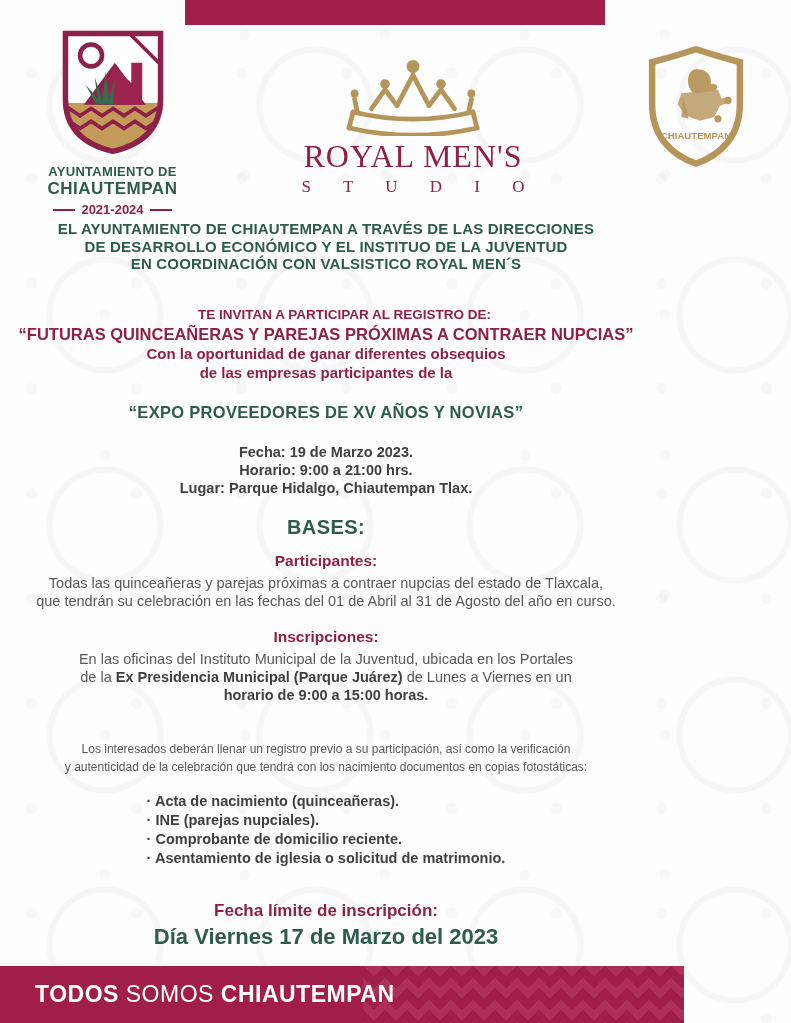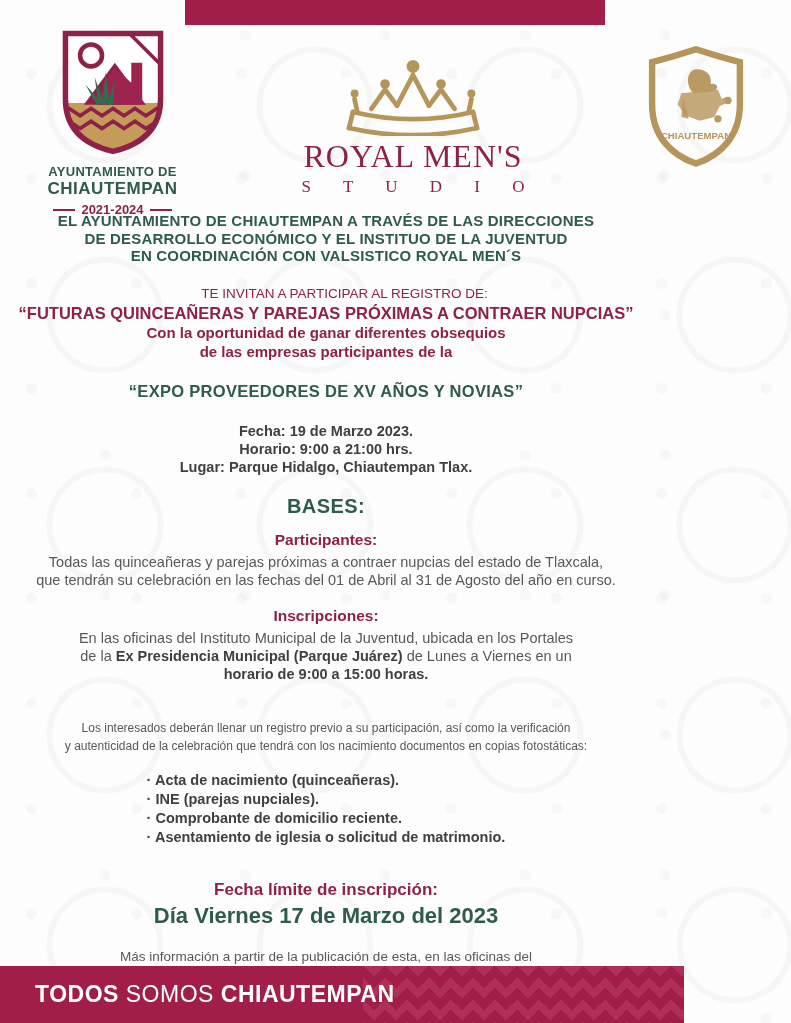--- a/index.html
+++ b/index.html
@@ -36,24 +36,24 @@
     margin-top:2px;
     font-family:Liberation Serif, serif;
     font-size:32px;color:#8e2149;letter-spacing:1px;white-space:nowrap;font-weight:500;
   }
   .royal-sub{
     font-family:"Liberation Serif", serif;
     font-size:17px;color:#8e2149;letter-spacing:14px;margin-top:2px;padding-left:14px;white-space:nowrap;
   }
   .shield-logo{width:130px;display:flex;justify-content:center;margin-top:14px;}
   
-  .content{position:absolute;top:212px;left:0;width:652px;text-align:center;}
+  .content{position:absolute;top:220px;left:0;width:652px;text-align:center;}
   .line{white-space:nowrap;}
   .intro{font-size:15px;line-height:17.5px;font-weight:bold;color:#2e5b4e;letter-spacing:.2px;}
-  .invite-line{margin-top:21px;font-size:13.5px;font-weight:normal;color:#8e2149;padding-left:37px;}
+  .invite-line{margin-top:34px;font-size:13.5px;font-weight:bold;color:#8e2149;padding-left:37px;}
   .invite-title{margin-top:3px;font-size:16.5px;font-weight:bold;color:#8e2149;}
   .opportunity{font-size:15px;line-height:19px;font-weight:bold;color:#8e2149;}
   .expo-title{margin-top:21px;font-size:16.5px;font-weight:600;color:#2e5b4e;letter-spacing:.3px;}
   .event{margin-top:21px;font-size:14.5px;line-height:18px;font-weight:bold;color:#3f4042;}
   .bases{margin-top:19px;font-size:20px;font-weight:bold;color:#2e5b4e;letter-spacing:.4px;}
   .sub-maroon{margin-top:13px;font-size:15.5px;font-weight:bold;color:#8e2149;}
   .para{margin-top:4px;font-size:14.5px;line-height:18px;color:#58585a;}
   .para b{color:#3f4042;}
   .requisitos{margin-top:36px;font-size:12px;line-height:18px;color:#58585a;}
   .bullets{display:inline-block;text-align:left;margin-top:16px;font-size:14.5px;line-height:19px;font-weight:bold;color:#3f4042;}

